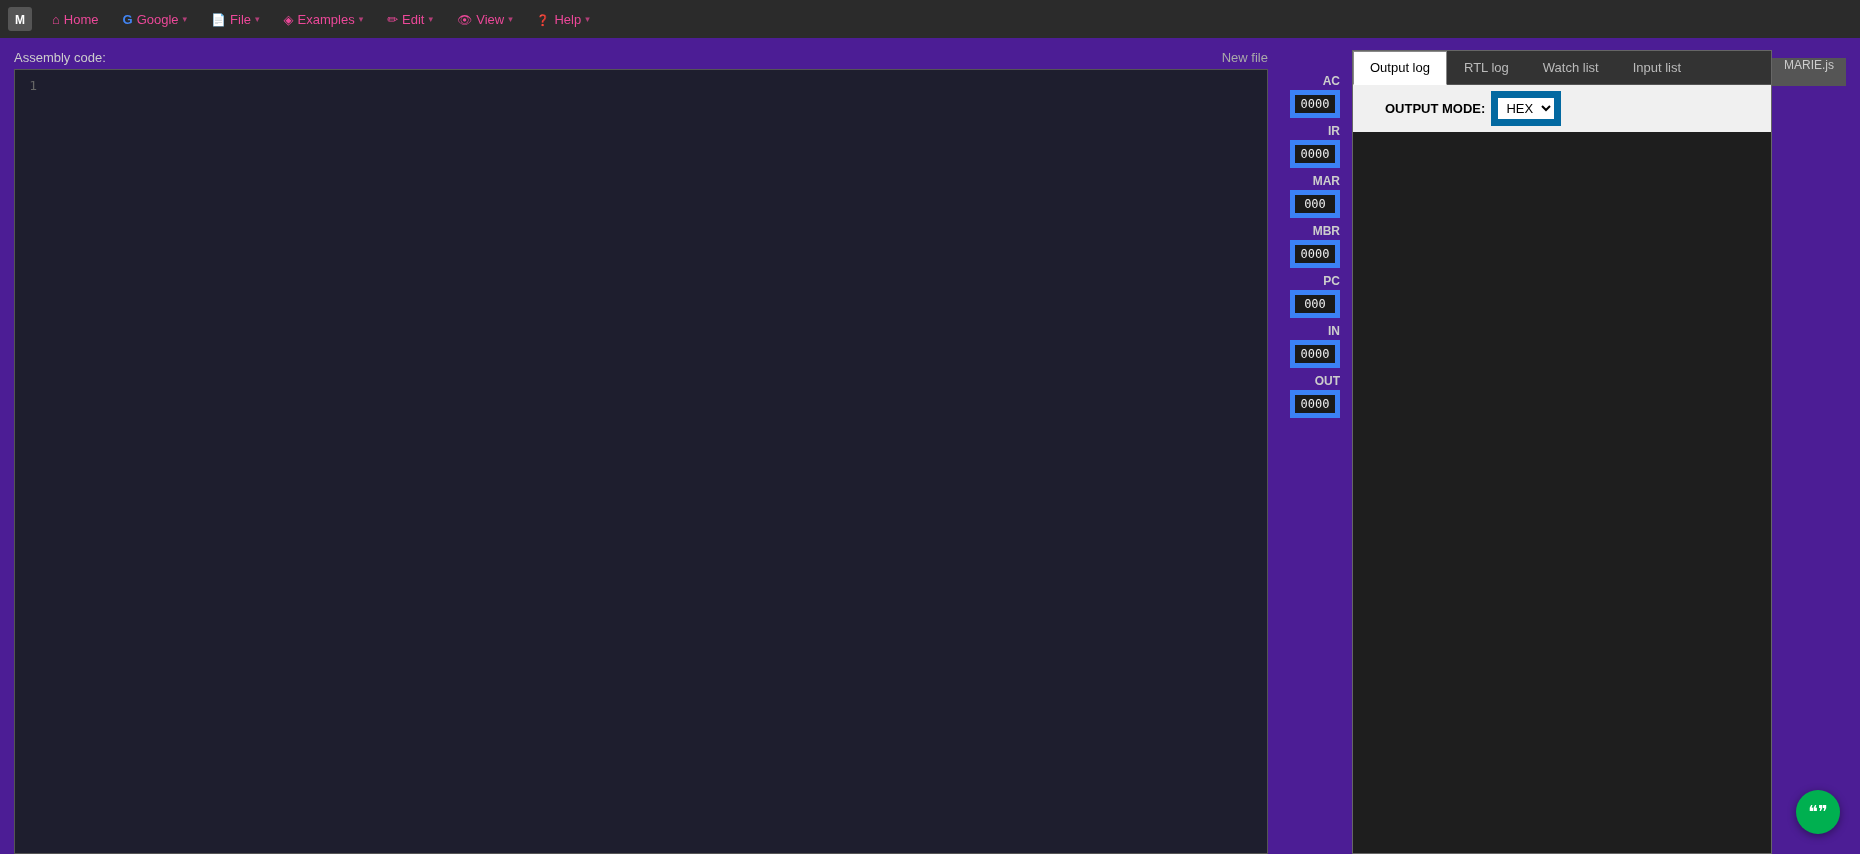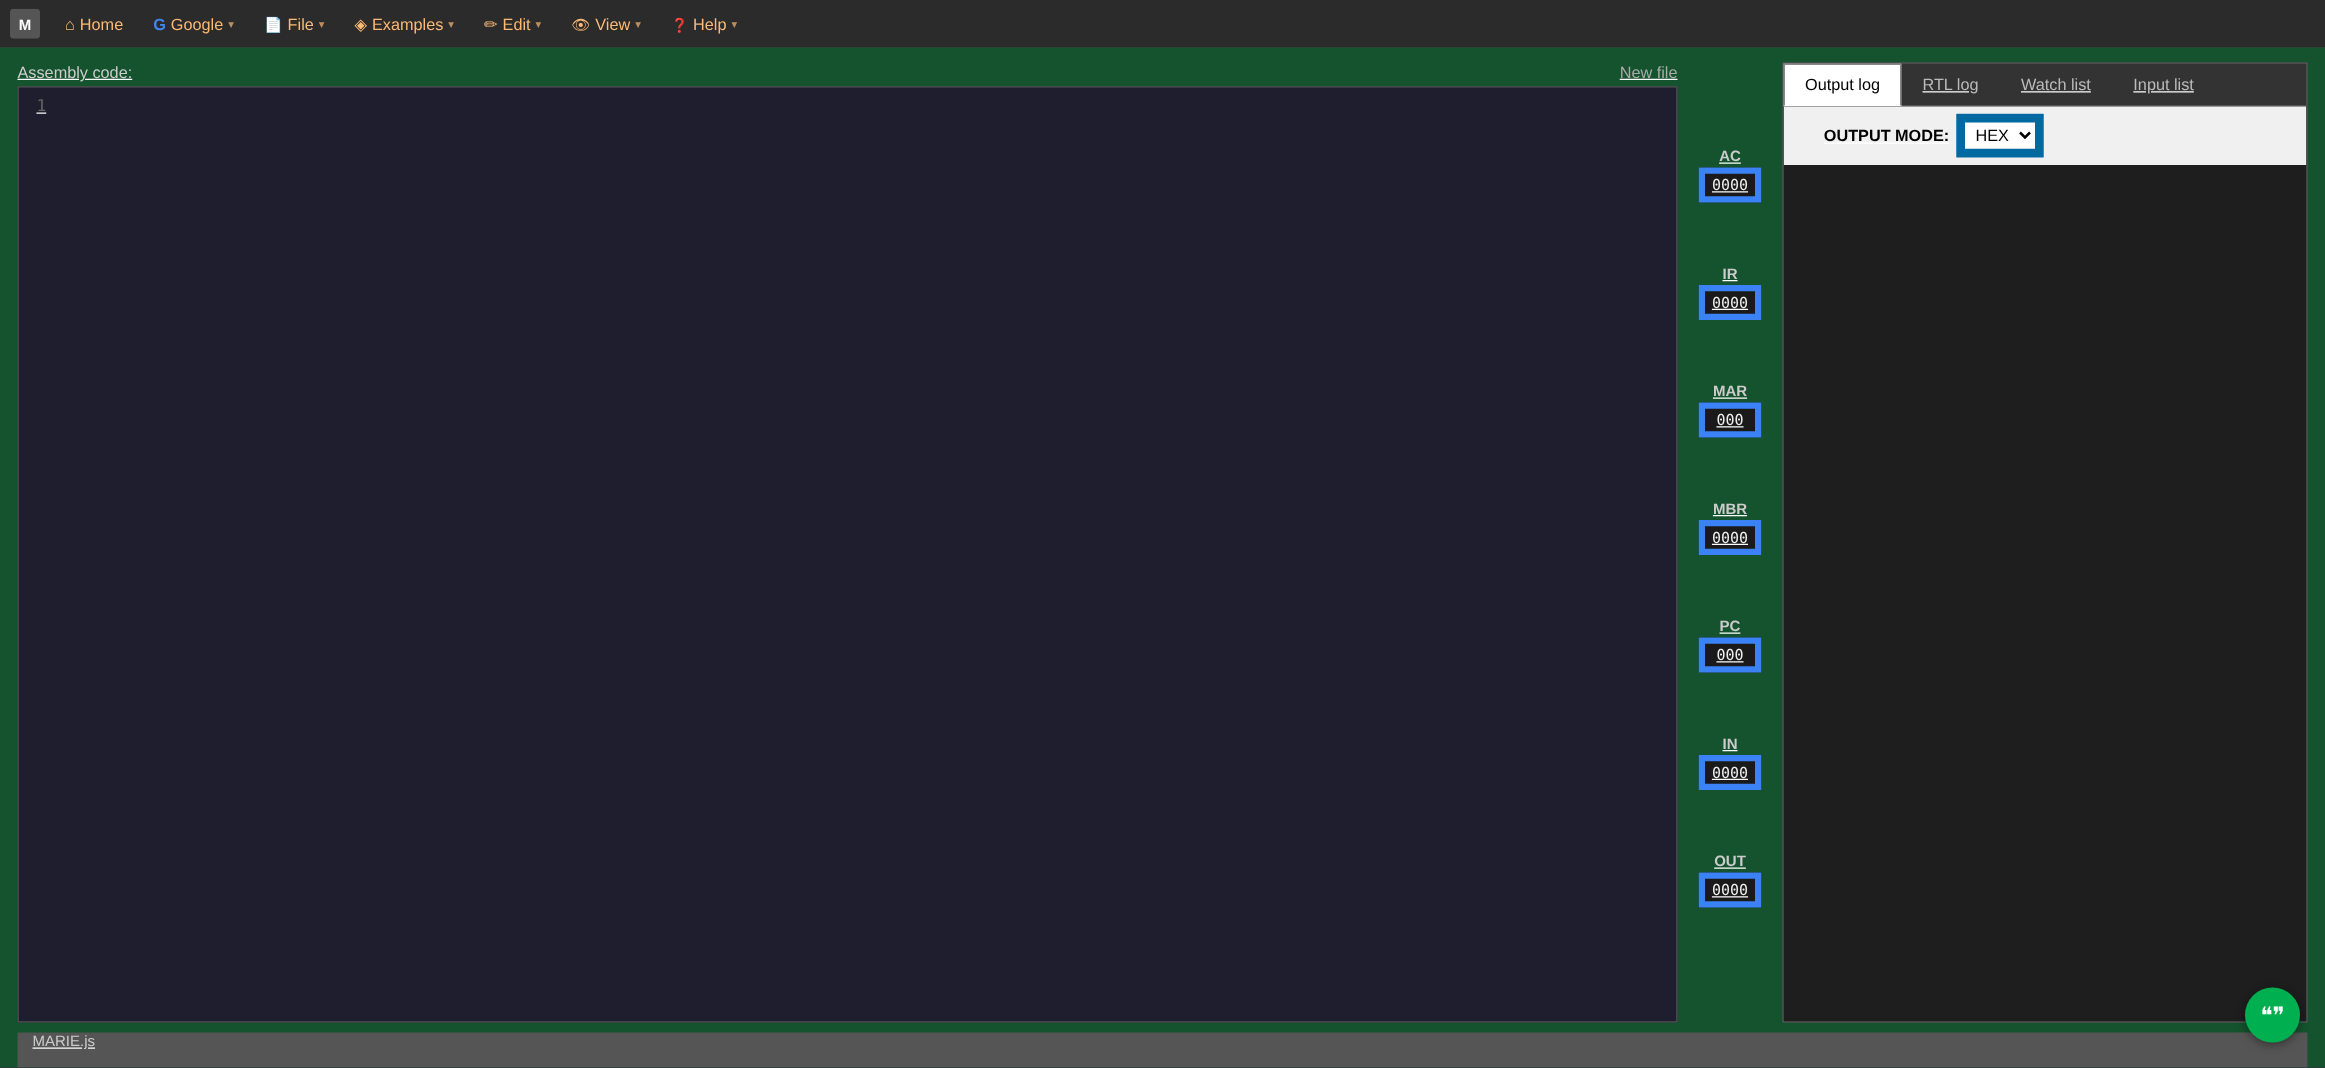--- a/index.html
+++ b/index.html
@@ -29,38 +29,37 @@
       margin-right: 6px;
     }
 
     .nav-item {
       display: flex;
       align-items: center;
       gap: 4px;
       padding: 4px 10px;
       cursor: pointer;
       border-radius: 3px;
-      color: #fdba74;
+      color: #ec4899;
       font-size: 13px;
       white-space: nowrap;
     }
 
     .nav-item .caret {
       font-size: 9px;
       opacity: 0.7;
     }
 
     
     .main-area {
-      background-color: #14532d;
-      display: flex;
-      flex-direction: column;
+      background-color: #4c1d95;
+      display: flex;
+      flex-direction: row;
       height: calc(854px - 38px);
       padding: 12px 14px 0 14px;
-      text-decoration: underline;
     }
 
     .content-row {
       display: flex;
       gap: 12px;
       flex: 1;
       min-height: 0;
     }
 
     
@@ -124,22 +123,21 @@
       width: 60px;
       display: flex;
       flex-direction: column;
       gap: 6px;
       padding-top: 24px;
     }
 
     .register-block {
       display: flex;
       flex-direction: column;
-      align-items: center;
-      margin-top: 44px;
+      align-items: flex-end;
     }
 
     .register-label {
       font-size: 12px;
       color: #ccc;
       margin-bottom: 2px;
       font-weight: bold;
     }
 
     .register-input {

